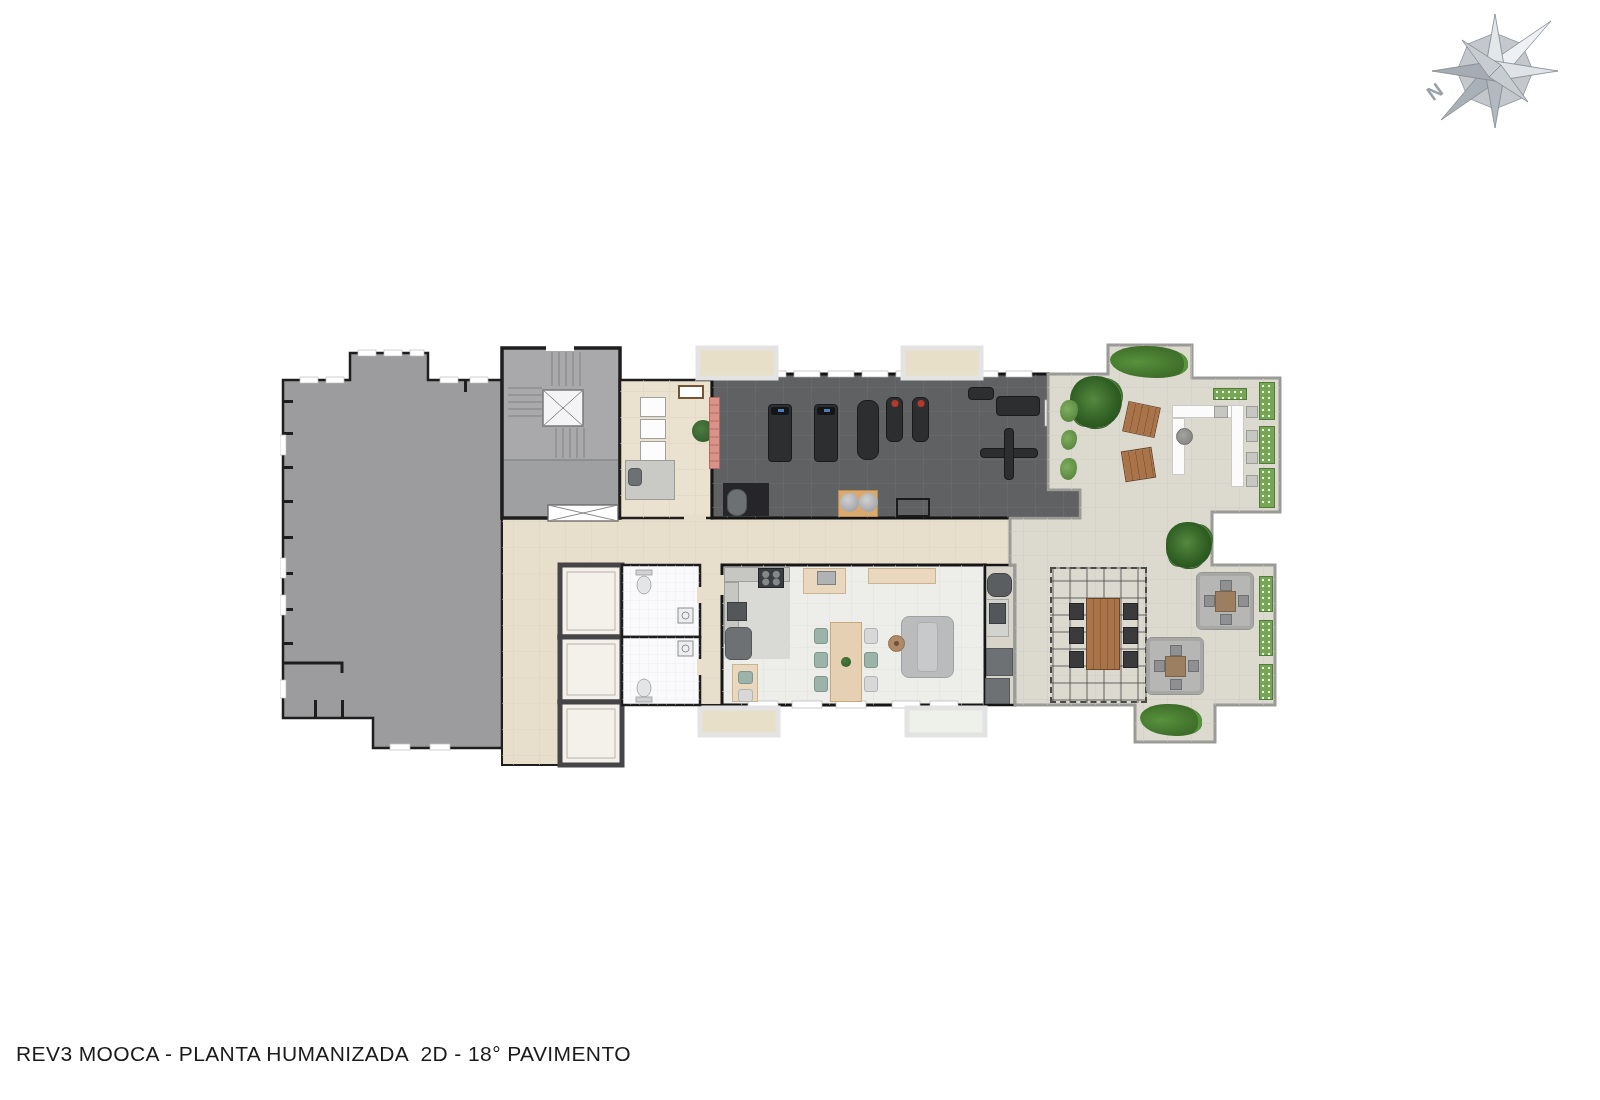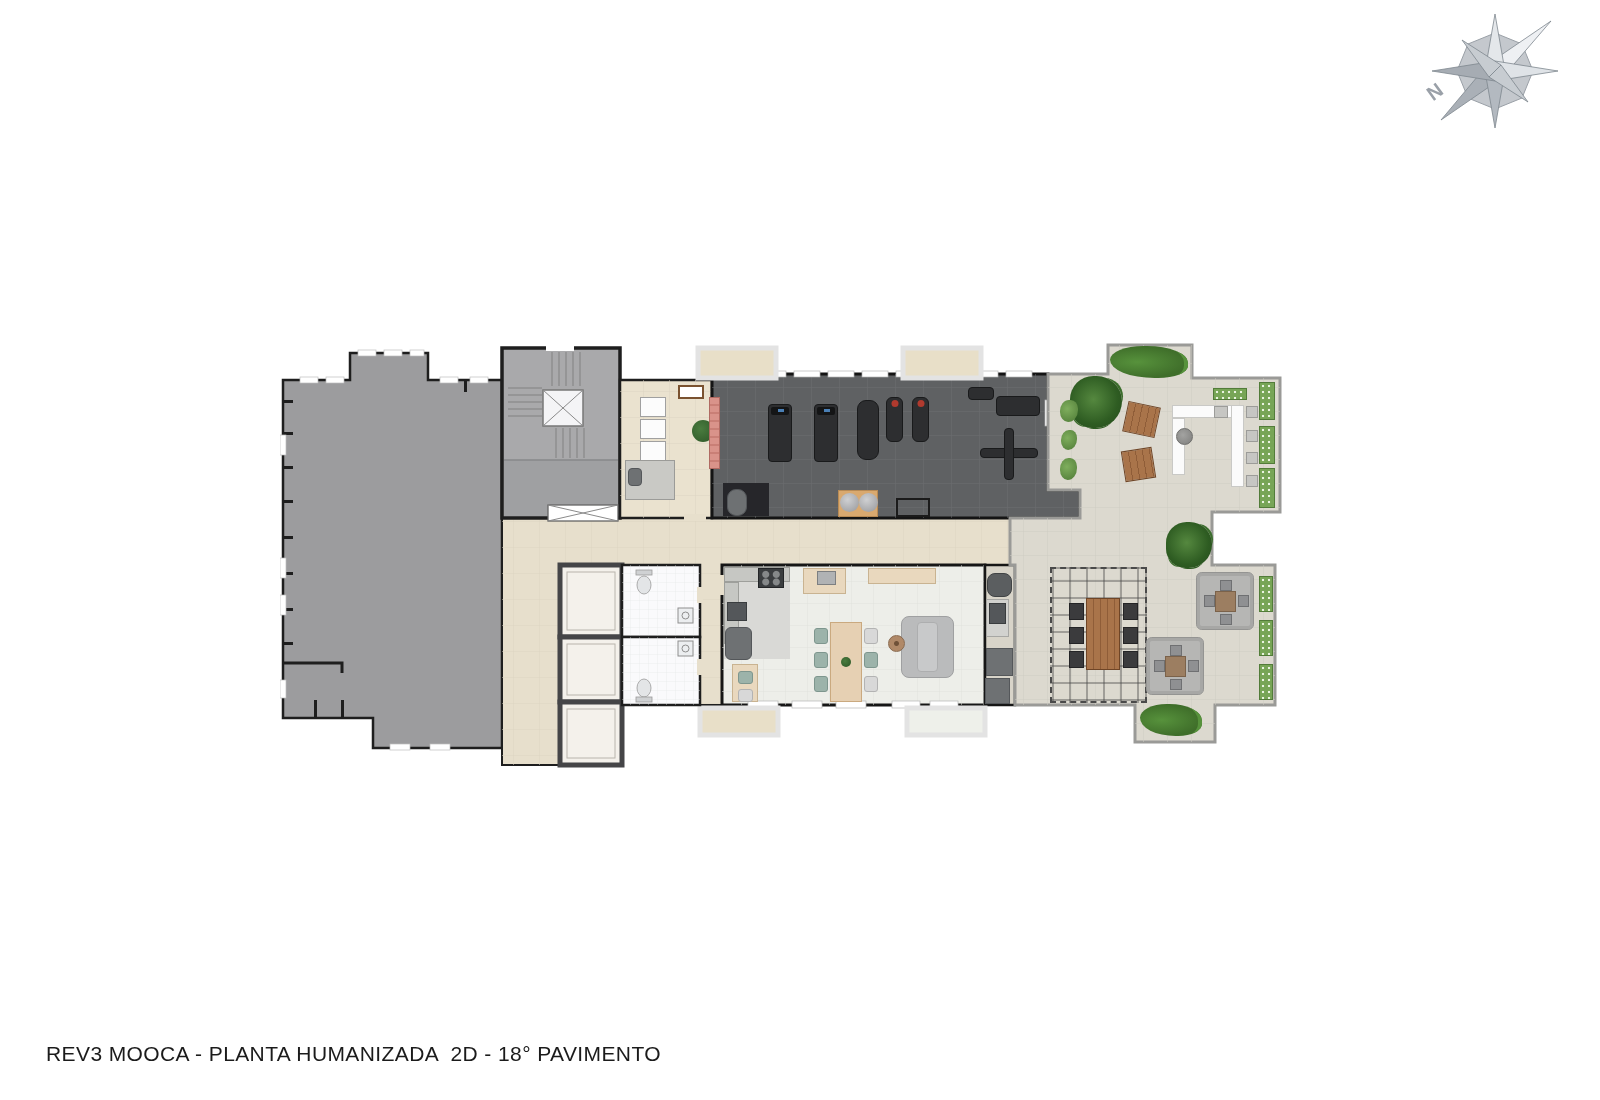--- a/index.html
+++ b/index.html
@@ -47,21 +47,21 @@
   .gchair{background:var(--chair_green);border:1px solid #7e968e;}
   .wchair{background:var(--chair_white);border:1px solid #b3b3b3;}
   .stove{background:#3a3d3f;border:1px solid #232527;
          background-image:radial-gradient(circle at 28% 30%,#858889 3px,transparent 4px),
                           radial-gradient(circle at 72% 30%,#858889 3px,transparent 4px),
                           radial-gradient(circle at 28% 72%,#858889 3px,transparent 4px),
                           radial-gradient(circle at 72% 72%,#858889 3px,transparent 4px);}
   .vents{background-image:repeating-linear-gradient(0deg,#9a9da0 0 2px,transparent 2px 8px);}
   .gray{background:var(--appliance);border:1px solid #54575a;}
   #title{position:absolute;left:16px;top:1042px;font-size:21px;color:var(--ink);
-         letter-spacing:.4px;white-space:pre;margin-left:30px;}
+         letter-spacing:.4px;white-space:pre;}
   #compass{position:absolute;left:1398px;top:8px;}
   #compass text{font-family:"Liberation Sans",sans-serif;font-weight:bold;font-size:20px;fill:#9aa0a8;}
 </style>
 </head>
 <body>
 
 <div id="canvas">
 
   <svg id="compass" width="180" height="135" viewBox="0 0 180 135">
     <polygon points="97,25 124,36 135,63 124,90 97,101 70,90 59,63 70,36" fill="#c4c8cd" stroke="#9aa0a7" stroke-width="1"></polygon>

